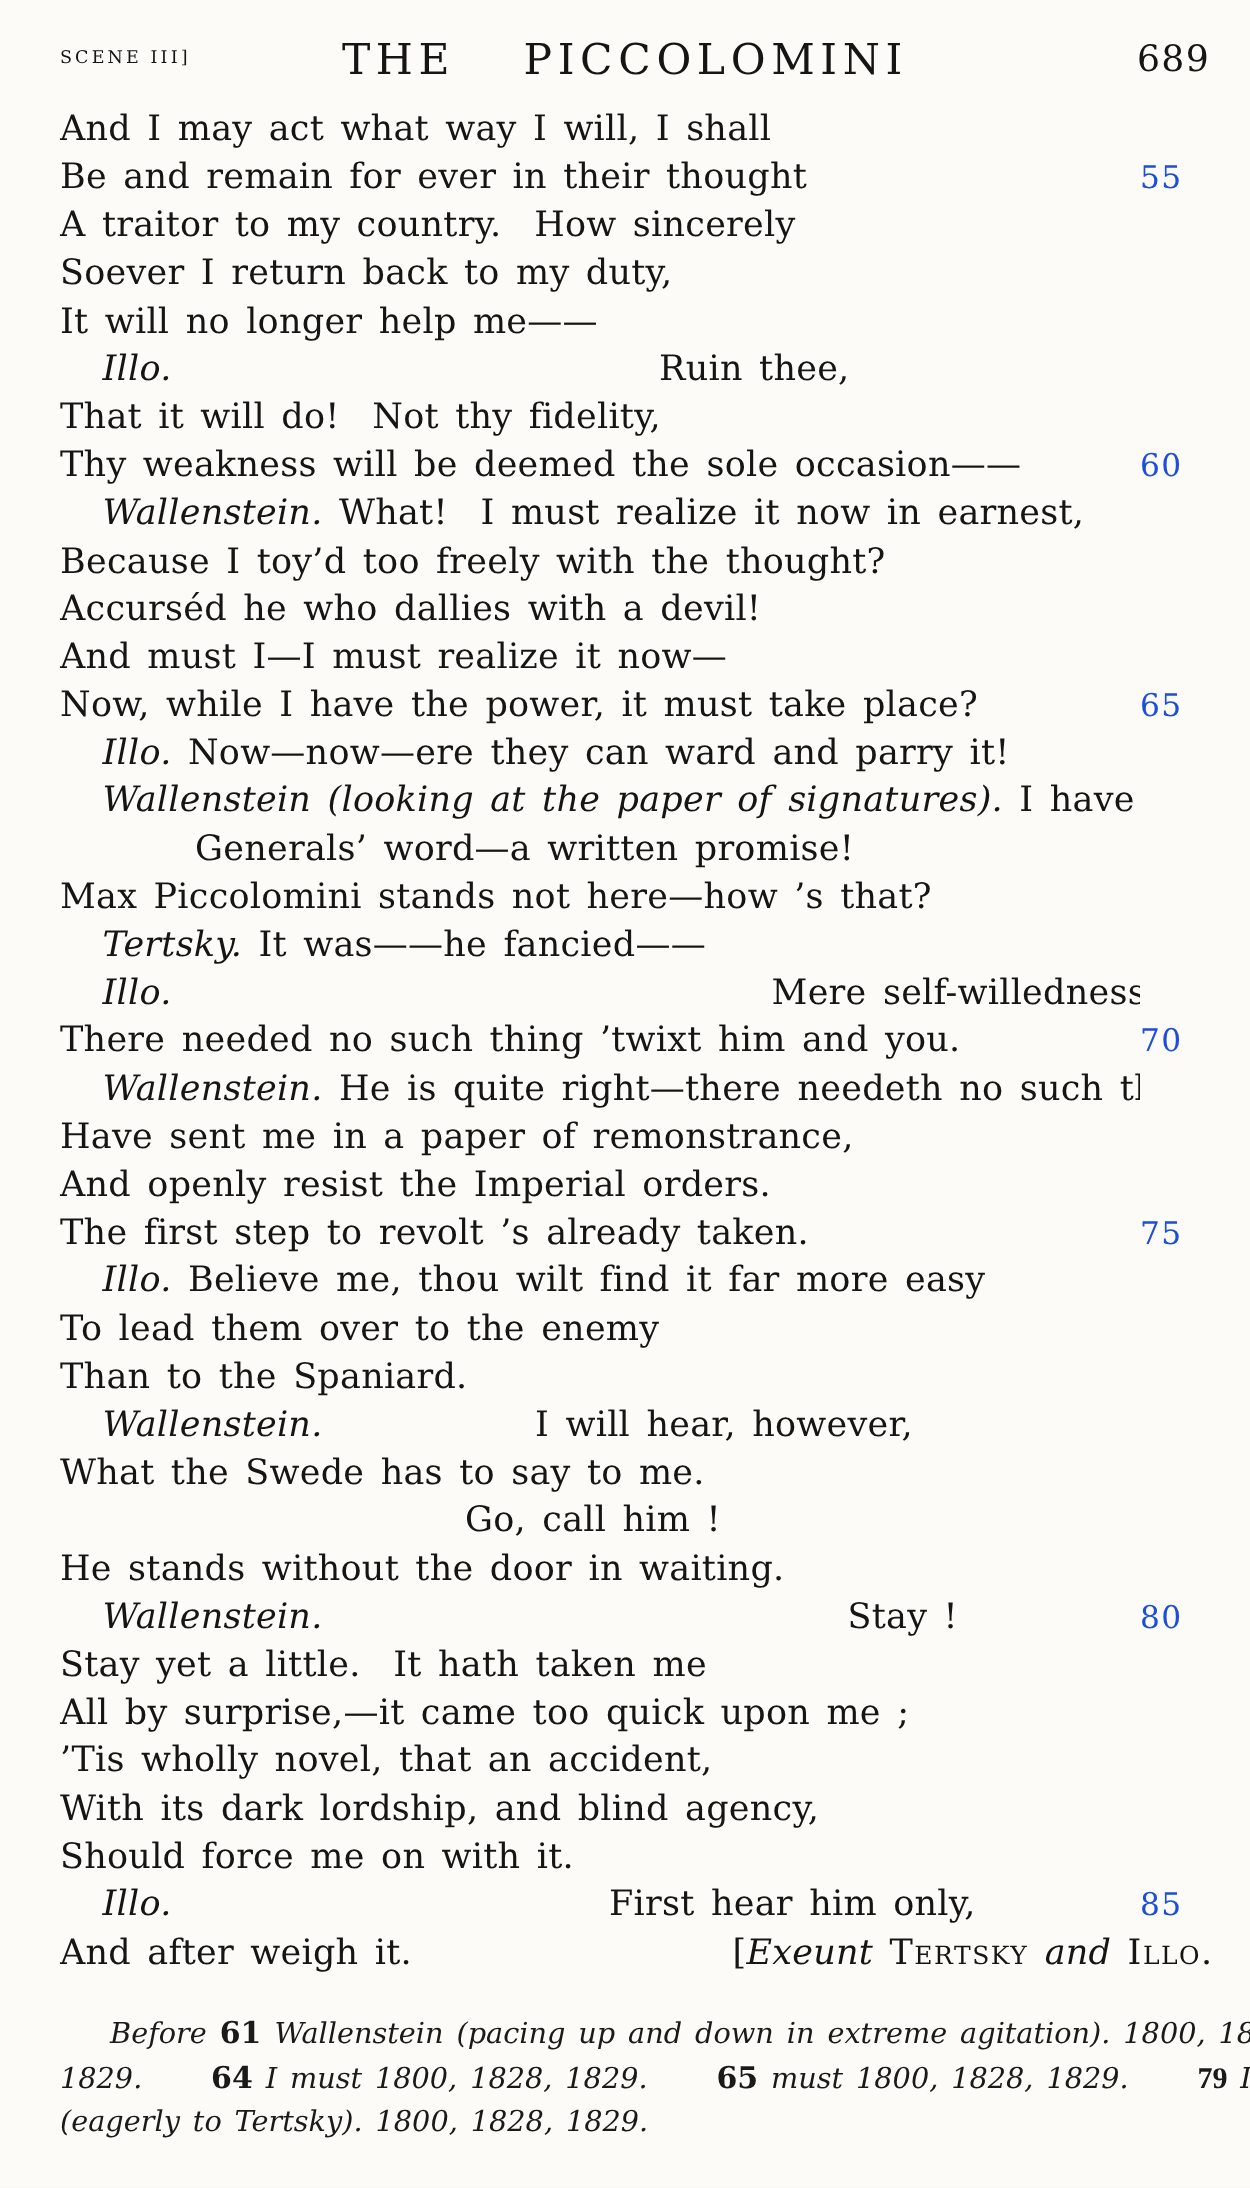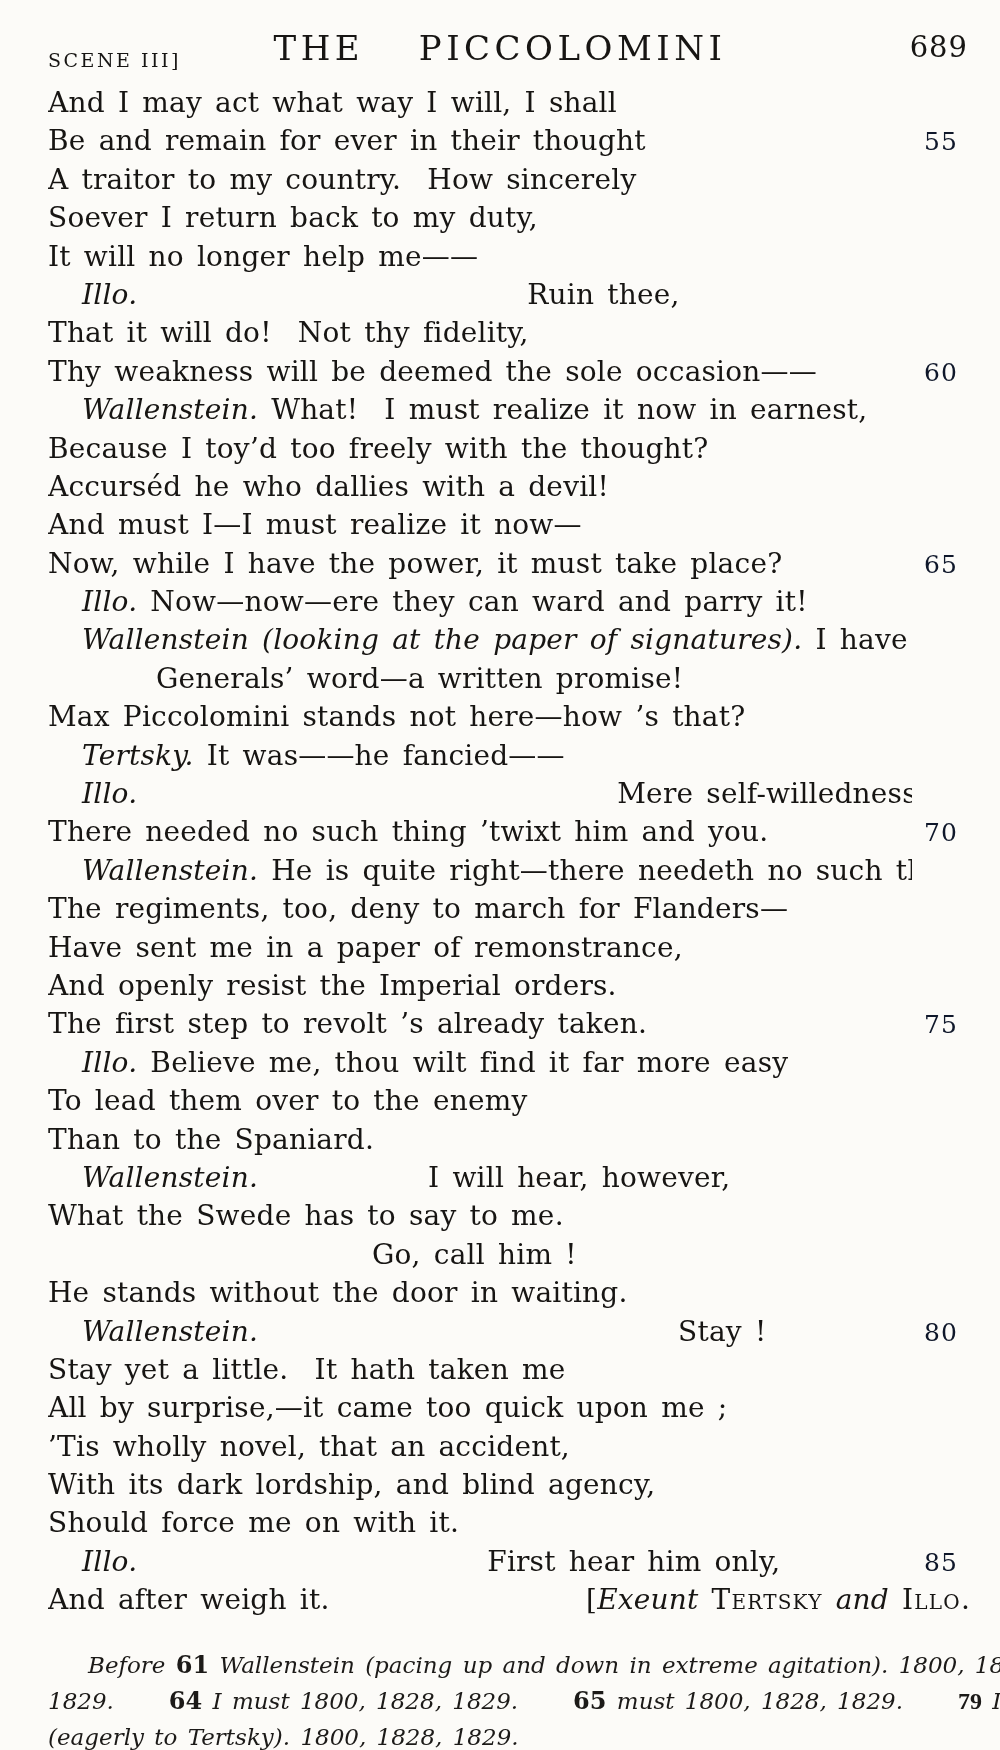--- a/index.html
+++ b/index.html
@@ -18,22 +18,22 @@
     box-sizing:border-box;
     padding:28px 30px 0 48px;
   }
   
   .running-head{
     position:relative;
     height:42px;
   }
   .scene-label{
     position:absolute;
-    left:0;top:21px;
-    font-size:19px;
+    left:0;top:10px;
+    font-size:14px;
     letter-spacing:2.5px;
     white-space:pre;
   }
   .running-title{
     position:absolute;
     left:50%;top:0;
     transform:translateX(-52%);
     font-size:34px;
     letter-spacing:4.5px;
     word-spacing:12px;
@@ -62,24 +62,24 @@
     flex:1 1 auto;
     display:flex;
     align-items:baseline;
     min-width:0;
     overflow:hidden;
   }
   .line.ind1 .line-text{padding-left:34px;}
   .line.ind2 .line-text{padding-left:108px;}
   .lineno{
     flex:0 0 58px;
-    text-align:center;
+    text-align:left;
     font-size:25px;
     letter-spacing:1px;
-    color:#0f172a;
+    color:#1d4ed8;
   }
   .seg{white-space:pre;}
   .seg.italic{font-style:italic;}
   .seg.smallcaps{font-variant:small-caps;letter-spacing:1.2px;}
   .seg.bold{font-weight:bold;}
   
   .footnotes{
     margin-top:27px;
     font-size:23px;
     word-spacing:3px;
@@ -234,26 +234,20 @@
       </div>
       <div class="line ind1">
         <div class="line-text">
           <span class="seg italic">Wallenstein.</span>
           <span class="seg roman"> He is quite right—there needeth no such thing.</span>
         </div>
         <div class="lineno"></div>
       </div>
       <div class="line ind0">
         <div class="line-text">
-          <span class="seg roman">The regiments, too, deny to march for Flanders—</span>
-        </div>
-        <div class="lineno"></div>
-      </div>
-      <div class="line ind0">
-        <div class="line-text">
           <span class="seg roman">Have sent me in a paper of remonstrance,</span>
         </div>
         <div class="lineno"></div>
       </div>
       <div class="line ind0">
         <div class="line-text">
           <span class="seg roman">And openly resist the Imperial orders.</span>
         </div>
         <div class="lineno"></div>
       </div>

